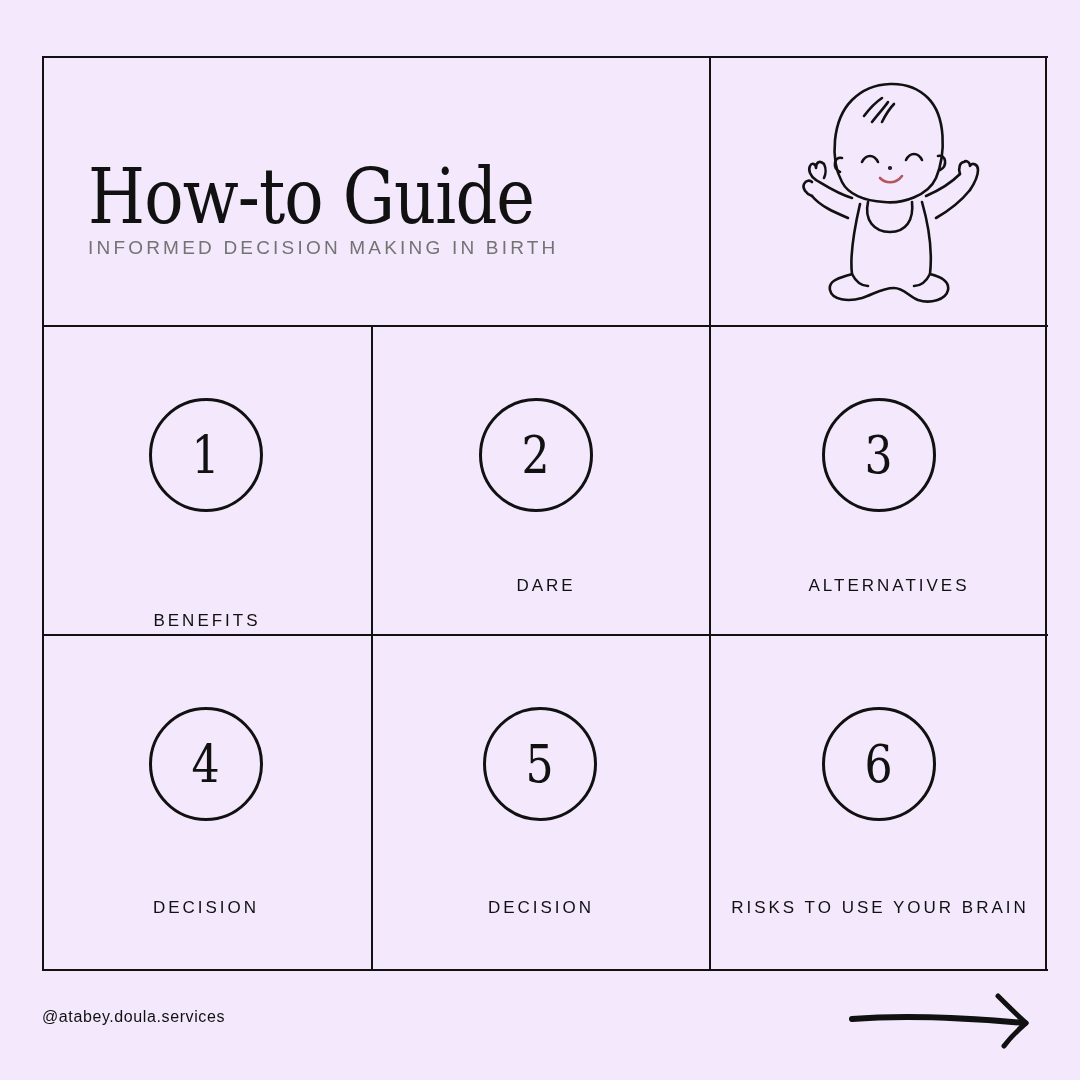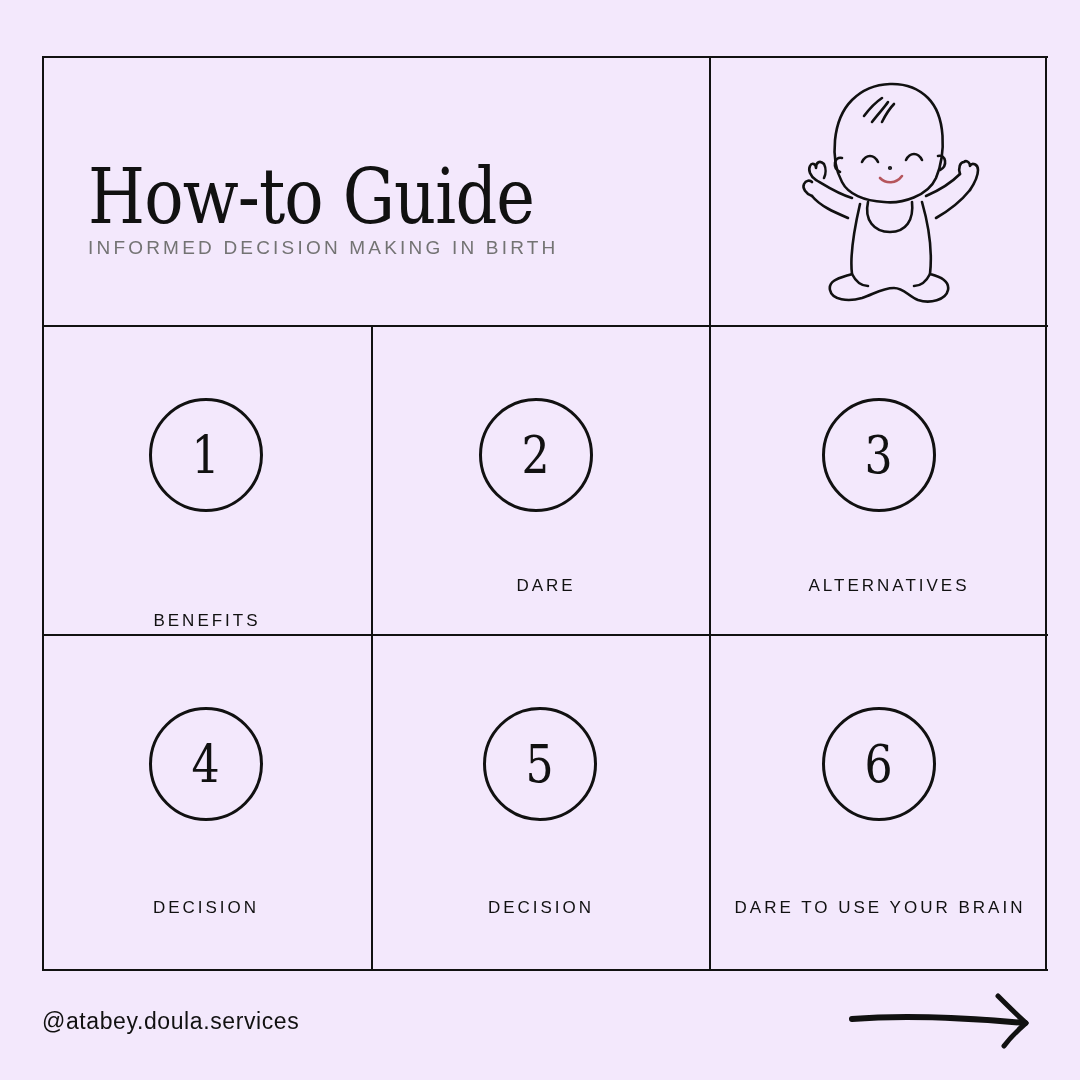--- a/index.html
+++ b/index.html
@@ -61,21 +61,21 @@
       font-size: 17px;
       letter-spacing: 3px;
       color: #111111;
       text-align: center;
       white-space: nowrap;
       transform: translateX(-50%);
     }
     .handle {
       position: absolute;
       left: 42px; top: 1008px;
-      font-size: 23px;
+      font-size: 16px;
       color: #111111;
       letter-spacing: 0.6px;
       white-space: nowrap;
     }
     .arrow {
       position: absolute;
       left: 848px; top: 992px;
       width: 184px; height: 60px;
     }
   </style>
@@ -150,21 +150,21 @@
 <div class="label" style="left:206px; top:898px;">DECISION</div>
 
 <div class="circle" style="left:483px; top:707px;">
   <span>5</span>
 </div>
 <div class="label" style="left:541px; top:898px;">DECISION</div>
 
 <div class="circle" style="left:822px; top:707px;">
   <span>6</span>
 </div>
-<div class="label" style="left:880px; top:898px;">DARE TO USE YOUR BRAIN</div>
+<div class="label" style="left:880px; top:898px;">RISKS TO USE YOUR BRAIN</div>
 
 <div class="handle">@atabey.doula.services</div>
 
 <svg class="arrow" viewBox="0 0 184 60" fill="none" stroke="#111111" stroke-linecap="round" stroke-linejoin="round">
   <path d="M4 27 C40 24 100 24 176 31" stroke-width="6"></path>
   <path d="M150 4 C160 14 168 22 178 31" stroke-width="5"></path>
   <path d="M178 31 C170 38 162 46 156 54" stroke-width="5"></path>
 </svg>
 
 </body></html>

